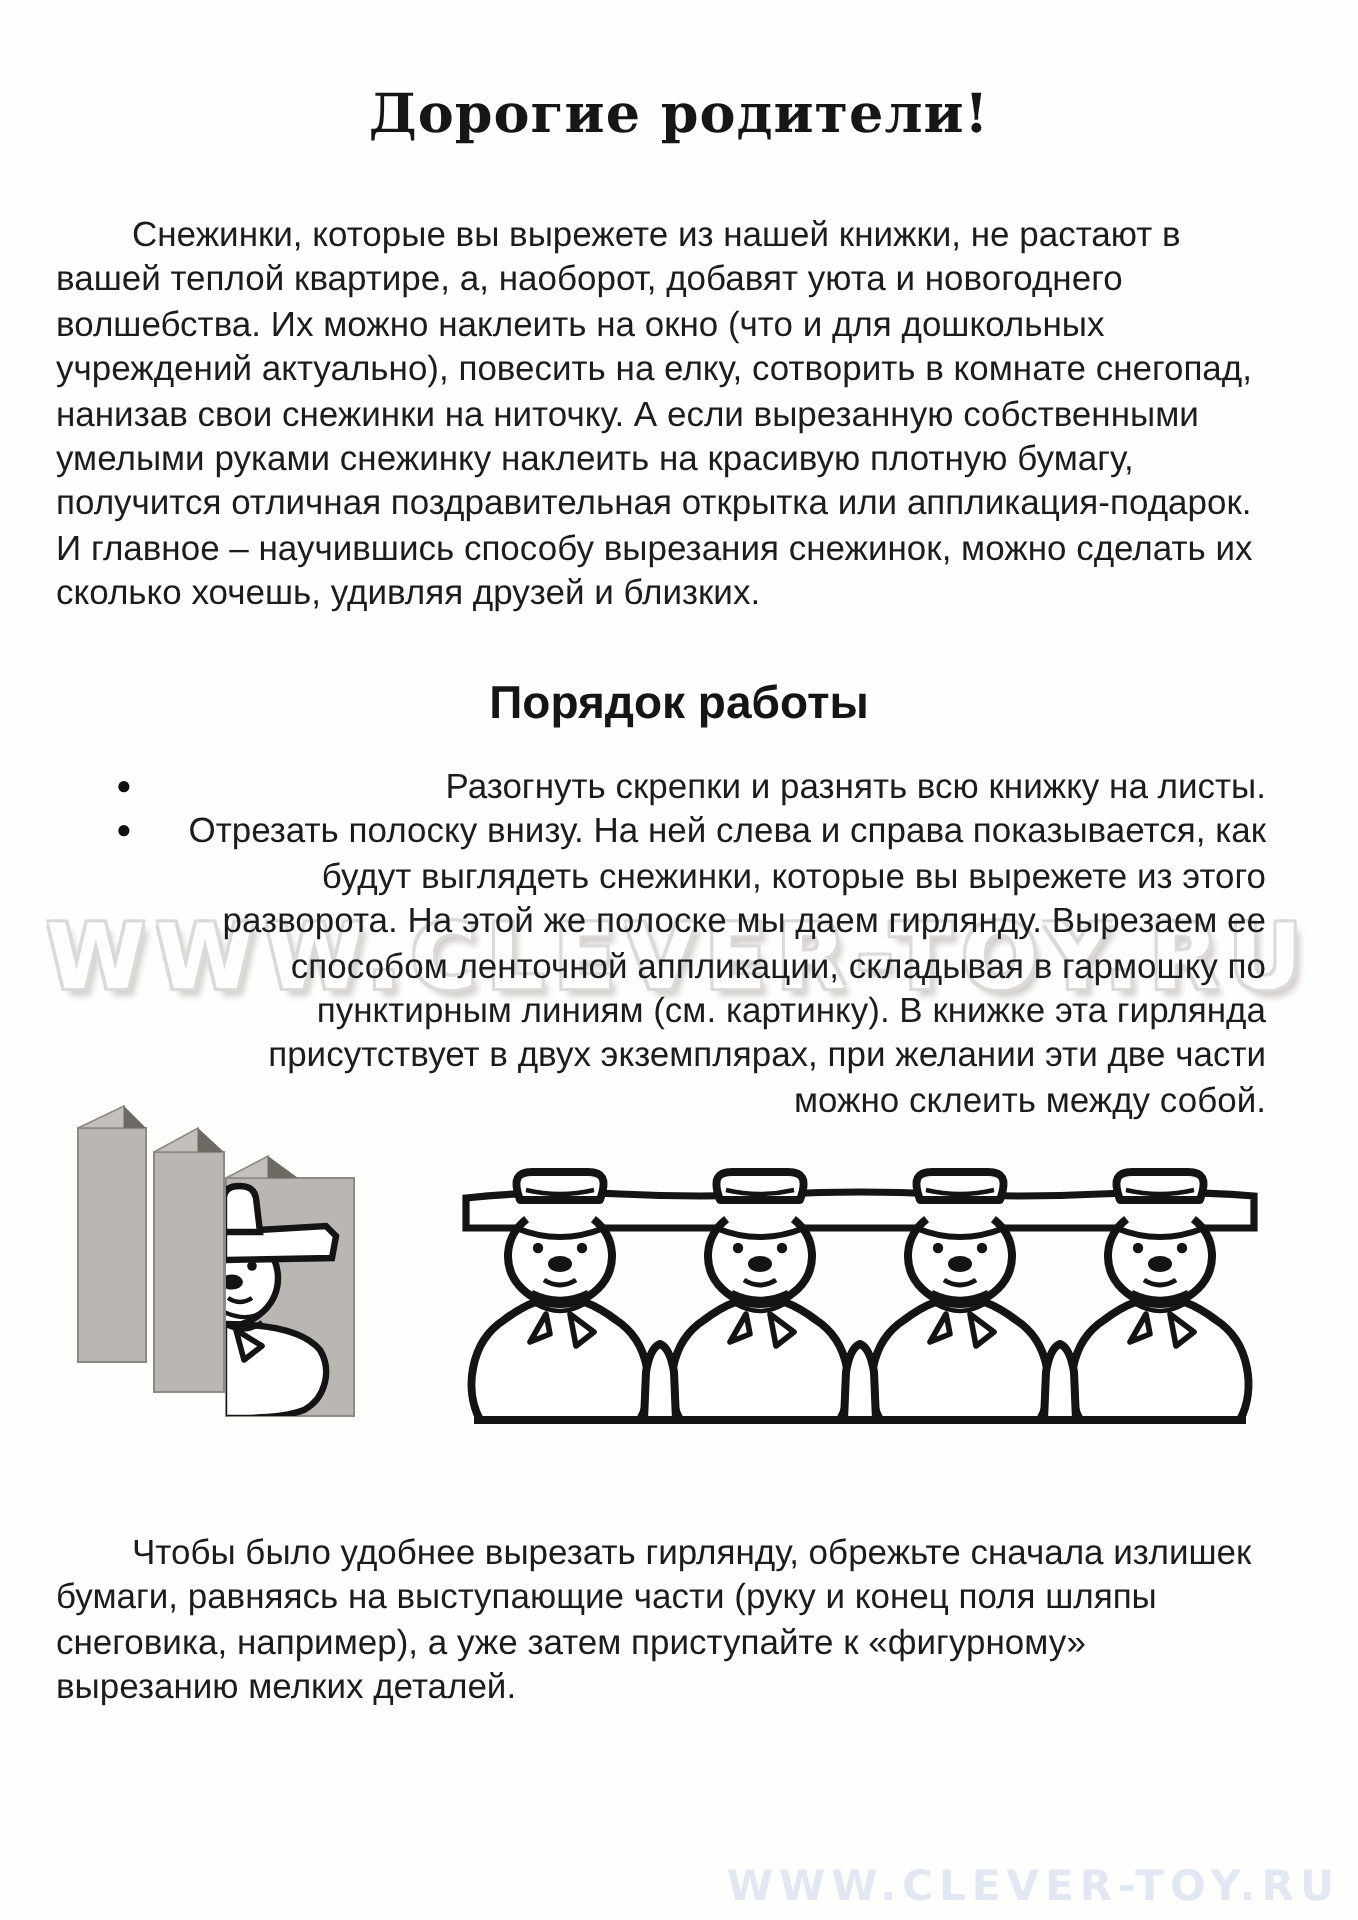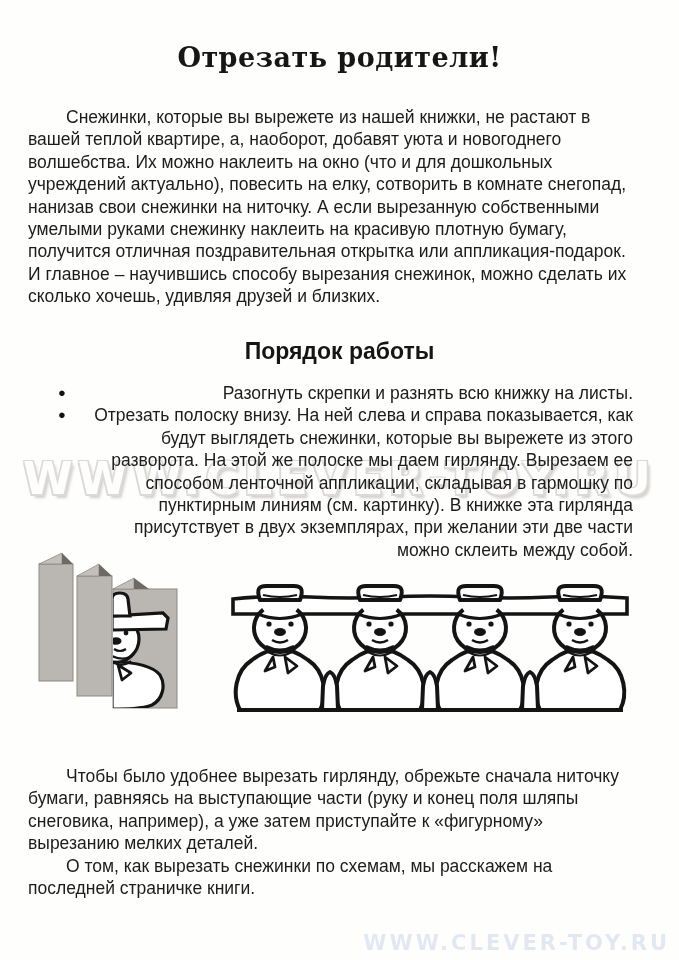--- a/index.html
+++ b/index.html
@@ -53,21 +53,21 @@
   .garland-illus{top:583px;left:230px;}
 </style>
 </head>
 <body>
 
 <div class="page">
 
   <div class="wm-mid">WWW.CLEVER-TOY.RU</div>
   <div class="wm-bottom">WWW.CLEVER-TOY.RU</div>
 
-  <div class="page-title">Отрезать родители!</div>
+  <div class="page-title">Дорогие родители!</div>
 
   <div class="bodytext intro">
     <p>Снежинки, которые вы вырежете из нашей книжки, не растают в вашей теплой квартире, а, наоборот, добавят уюта и новогоднего волшебства. Их можно наклеить на окно (что и для дошкольных учреждений актуально), повесить на елку, сотворить в комнате снегопад, нанизав свои снежинки на ниточку. А если вырезанную собственными умелыми руками снежинку наклеить на красивую плотную бумагу, получится отличная поздравительная открытка или аппликация-подарок. И главное – научившись способу вырезания снежинок, можно сделать их сколько хочешь, удивляя друзей и близких.</p>
   </div>
 
   <div class="section-heading">Порядок работы</div>
 
   <div class="bullets">
     <div class="bullet-row">
       <span class="bullet-marker">●</span>
@@ -157,17 +157,16 @@
 
     <path d="M7,127 L393,127" fill="none" stroke="#141414" stroke-width="4"></path>
 
     <use href="#hd" x="0"></use>
       <use href="#hd" x="100"></use>
       <use href="#hd" x="200"></use>
       <use href="#hd" x="300"></use>
   </svg>
 
   <div class="bodytext tail">
-    <p>Чтобы было удобнее вырезать гирлянду, обрежьте сначала ниточку бумаги, равняясь на выступающие части (руку и конец поля шляпы снеговика, например), а уже затем приступайте к «фигурному» вырезанию мелких деталей.</p>
-    <p>О том, как вырезать снежинки по схемам, мы расскажем на последней страничке книги.</p>
+    <p>Чтобы было удобнее вырезать гирлянду, обрежьте сначала излишек бумаги, равняясь на выступающие части (руку и конец поля шляпы снеговика, например), а уже затем приступайте к «фигурному» вырезанию мелких деталей.</p>
   </div>
 
 </div>
 
 </body></html>

